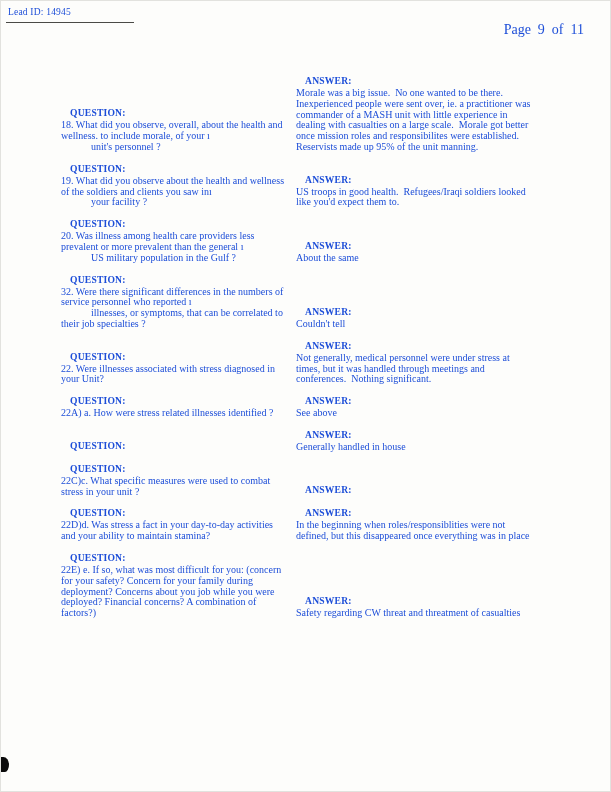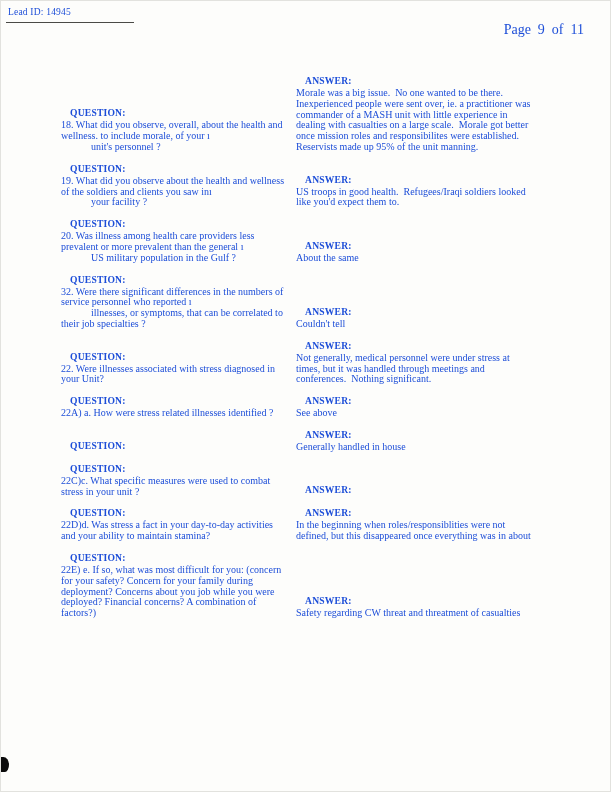--- a/index.html
+++ b/index.html
@@ -197,21 +197,21 @@
 
     <div class="qa-row">
       <div class="q-cell">
         <div class="qa-label">QUESTION:</div>
         <div class="qa-text">22D)d. Was stress a fact in your day-to-day activities
 and your ability to maintain stamina?</div>
       </div>
       <div class="a-cell">
         <div class="qa-label">ANSWER:</div>
         <div class="qa-text">In the beginning when roles/responsiblities were not
-defined, but this disappeared once everything was in about</div>
+defined, but this disappeared once everything was in place</div>
       </div>
     </div>
 
     <div class="qa-row">
       <div class="q-cell">
         <div class="qa-label">QUESTION:</div>
         <div class="qa-text">22E) e. If so, what was most difficult for you: (concern
 for your safety? Concern for your family during
 deployment? Concerns about you job while you were
 deployed? Financial concerns? A combination of

